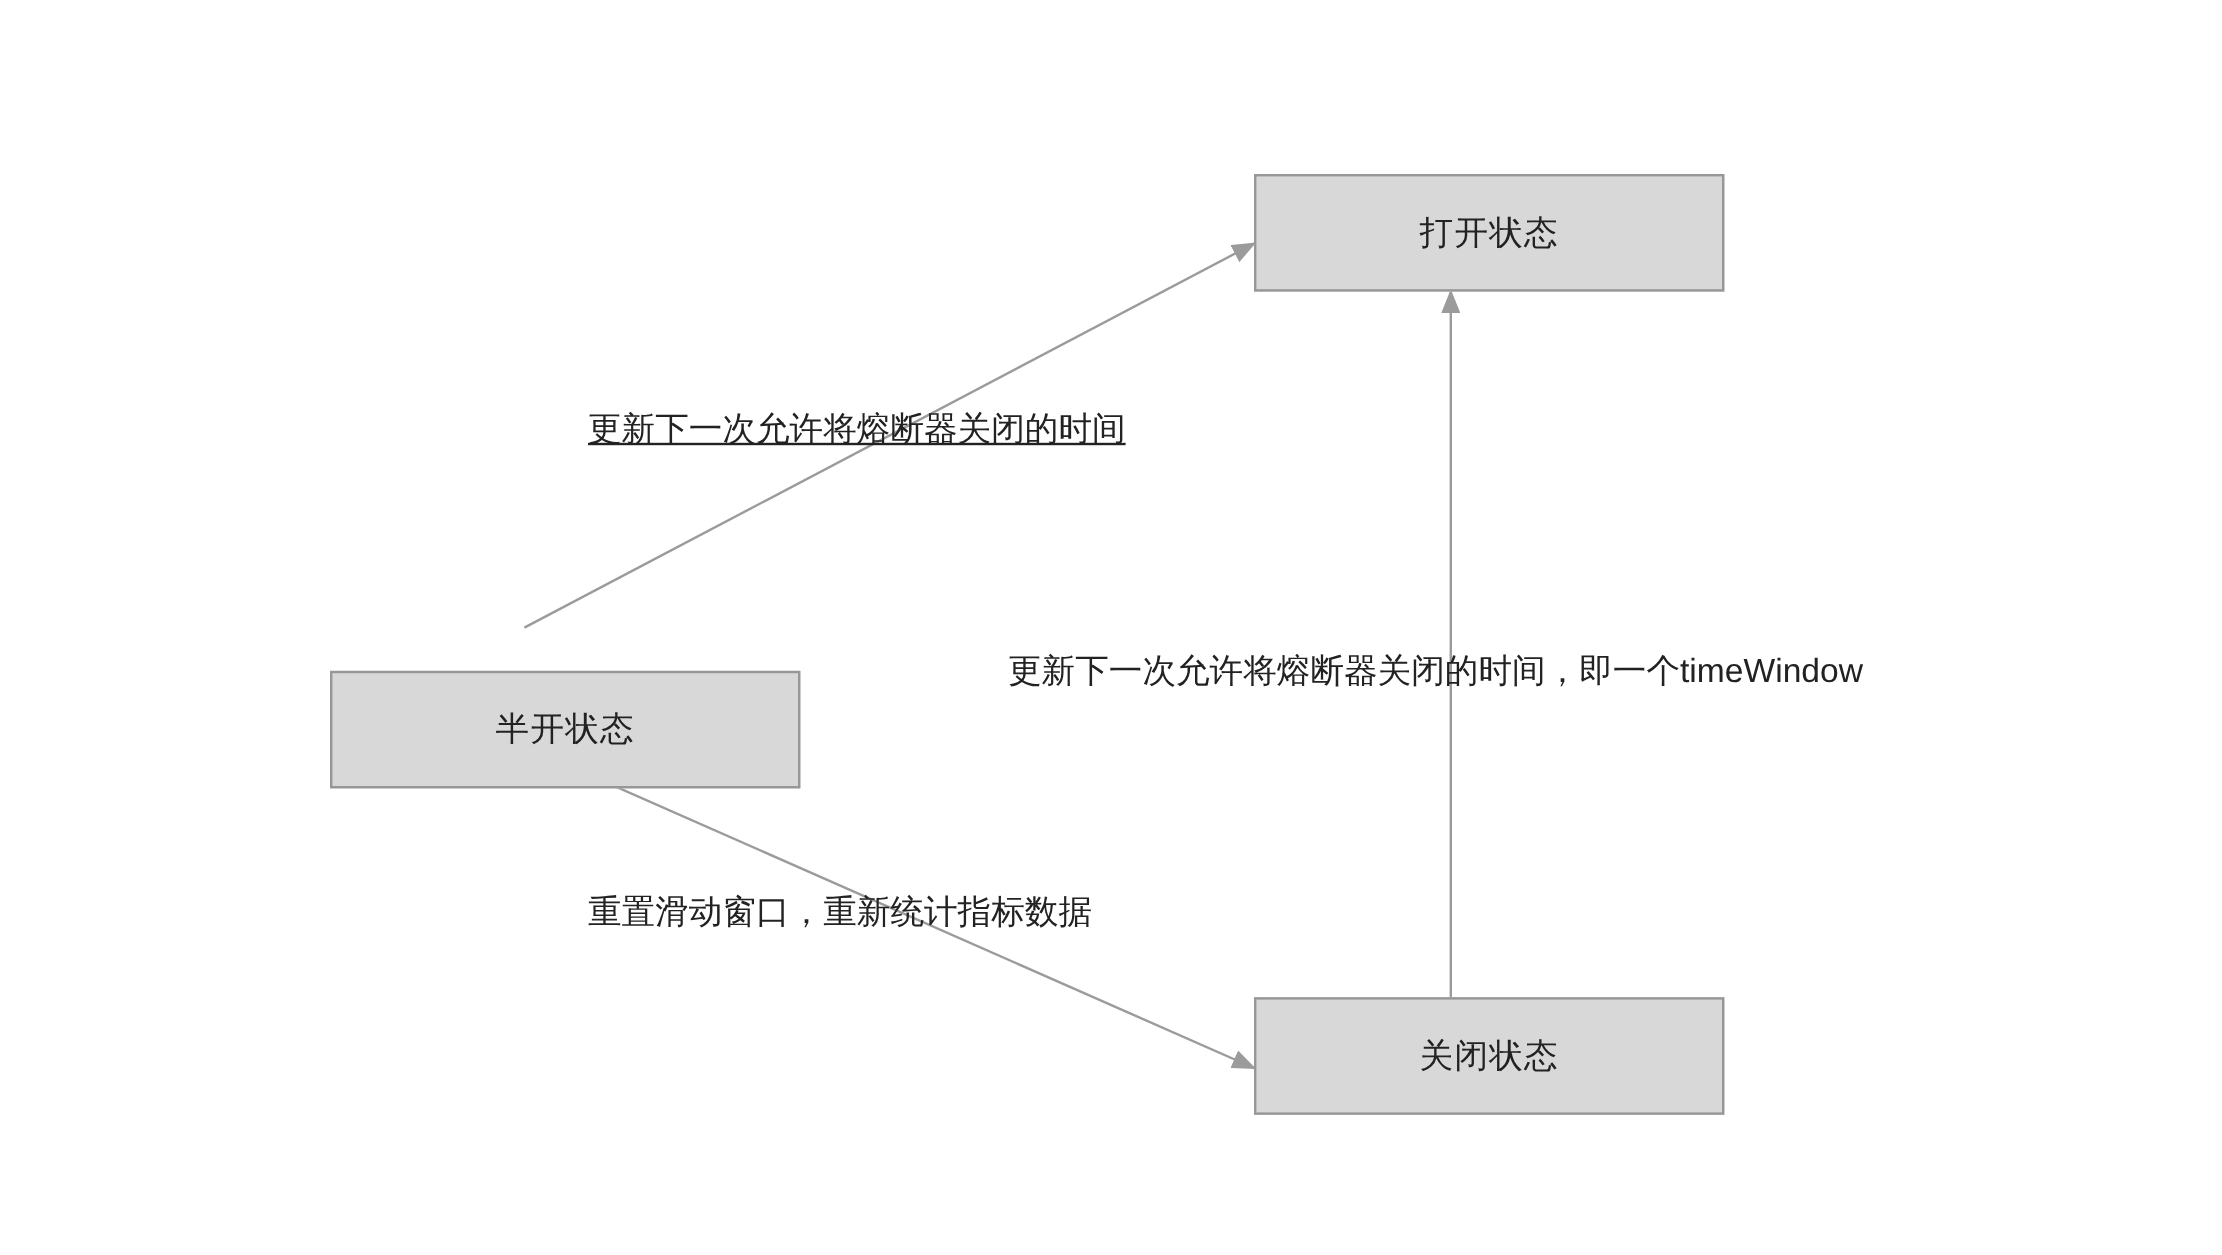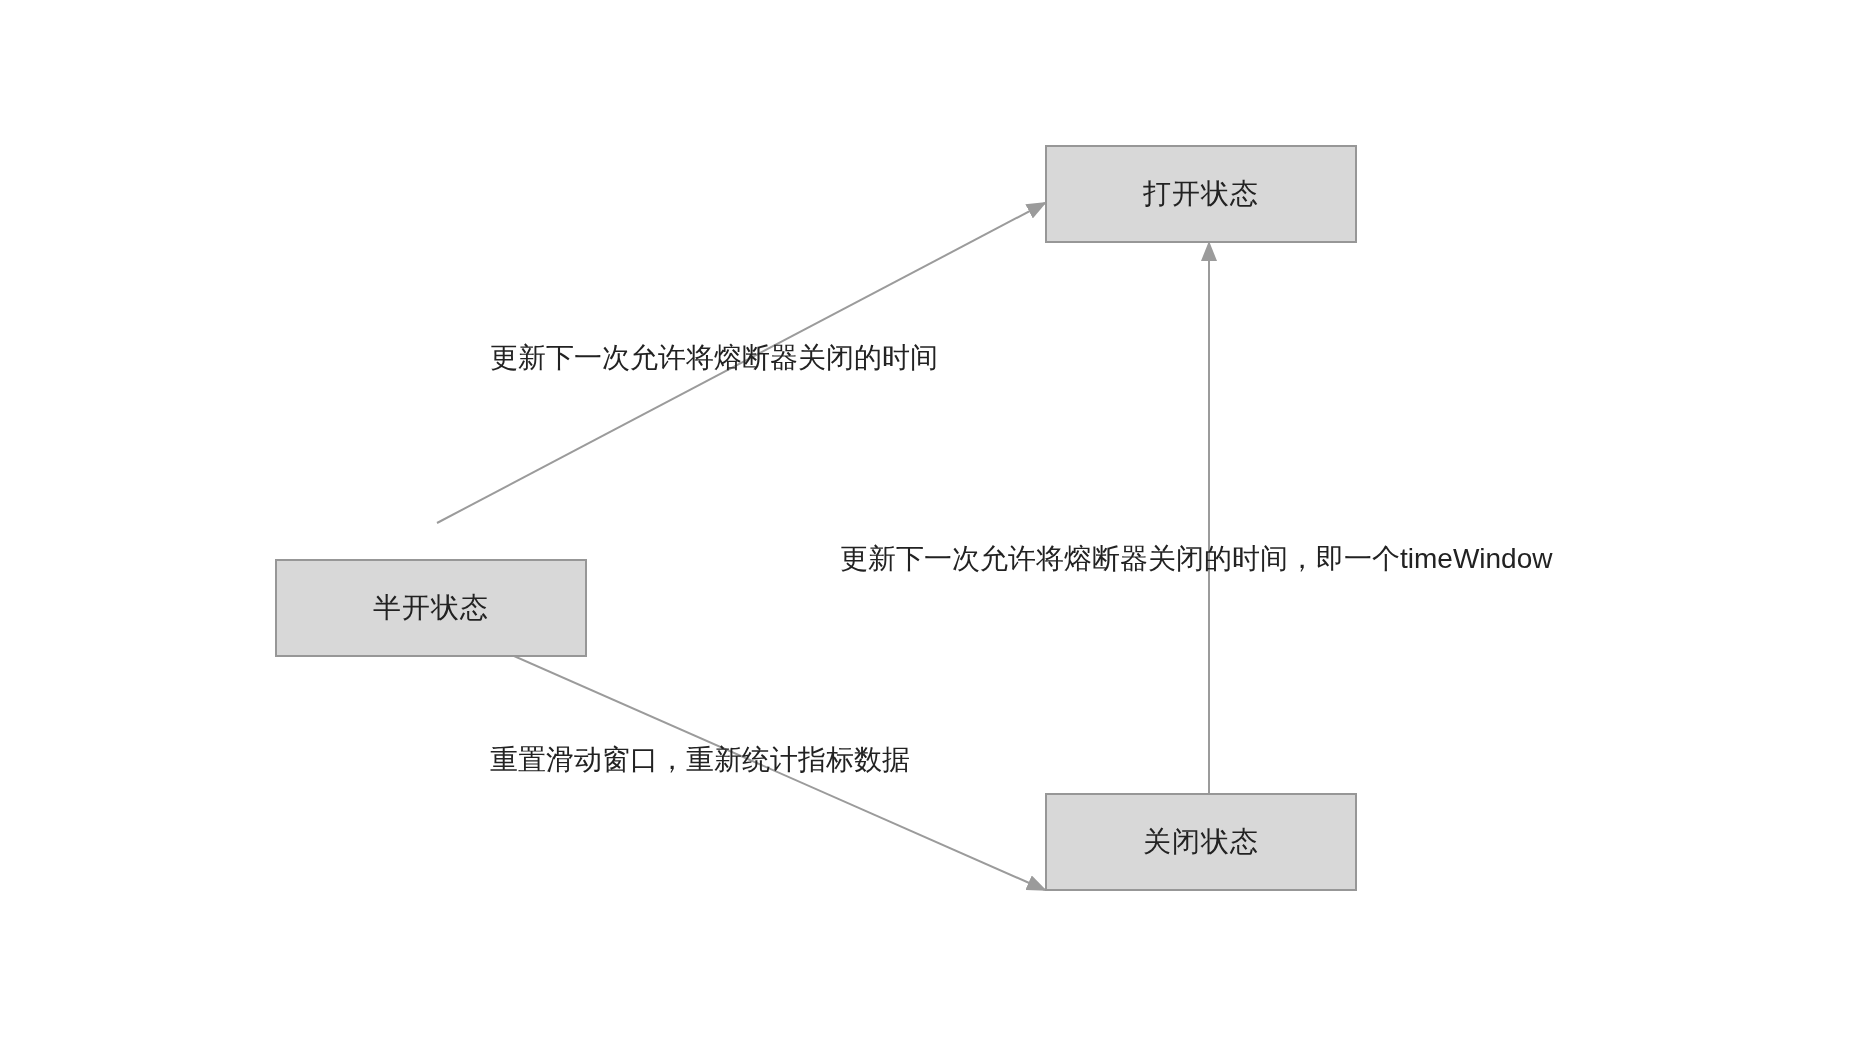--- a/index.html
+++ b/index.html
@@ -30,42 +30,42 @@
   }
   .edges-layer line {
     stroke: var(--edge);
     stroke-width: 2;
   }
   .arrowhead-path {
     fill: var(--edge);
   }
   .node {
     position: absolute;
-    width: 312px;
+    width: 392px;
     height: 98px;
     background: var(--node-fill);
     border: 2px solid var(--node-border);
     display: flex;
     align-items: center;
     justify-content: center;
     font-size: 28px;
     color: var(--text);
     letter-spacing: 1px;
   }
   .node-open      { left: 1045px; top: 145px; }
   .node-half-open { left: 275px;  top: 523px; margin-top: 36px; }
-  .node-closed    { left: 1045px; top: 793px; }
+  .node-closed    { left: 1045px; top: 831px; }
   .edge-label {
     position: absolute;
     font-size: 28px;
     line-height: 32px;
     color: var(--text);
     white-space: nowrap;
   }
-  .edge-label-1 { left: 490px; top: 342px; }
+  .edge-label-1 { left: 490px; top: 342px; text-decoration: underline; }
   .edge-label-2 { left: 840px; top: 527px; margin-top: 16px; }
   .edge-label-3 { left: 490px; top: 744px; }
 </style>
 </head>
 <body>
 
 <div class="canvas">
 
   <svg class="edges-layer" viewBox="0 0 1852 1046" xmlns="http://www.w3.org/2000/svg">
     <defs>

